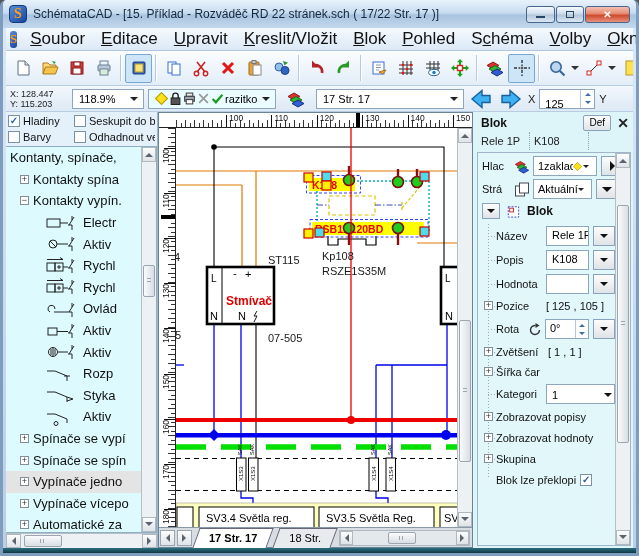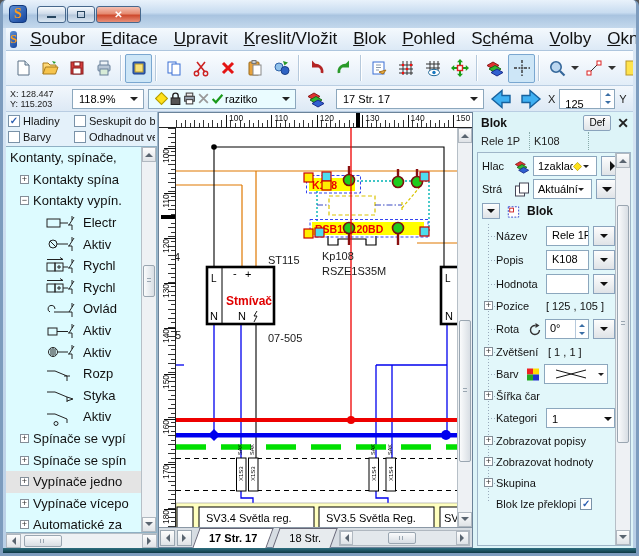--- a/index.html
+++ b/index.html
@@ -191,20 +191,21 @@
   svg text{user-select:none;}
 </style>
 </head>
 <body>
 
 <div class="win">
   <div class="win-bottom"></div>
 
   <div class="titlebar">
     <div class="applogo">S</div>
+    <div class="title-text">SchémataCAD - [15. Příklad - Rozváděč RD 22 stránek.sch  ( 17/22 Str. 17 )]</div>
     <div class="winbtns">
       <div class="wbtn min">
           <span class="mn"></span>
         </div>
       <div class="wbtn max">
           <span class="sq"></span>
         </div>
       <div class="wbtn close">✕</div>
     </div>
   </div>
@@ -423,21 +424,21 @@
 
   <div class="toolbar2">
     <div class="coords">
       <div>X: 128.447</div>
       <div>Y: 115.203</div>
     </div>
     <div class="combo" style="width:72px">
       <span class="val">118.9%</span>
       <span class="car"></span>
     </div>
-    <div class="combo cyanbg" style="width:148px">
+    <div class="combo cyanbg" style="width:128px">
       <span class="ico12">
           <svg viewBox="0 0 12 12" width="100%" height="100%" style="display:block">
             <polygon points="6,0.5 11.5,6 6,11.5 0.5,6" fill="#ffe11a" stroke="#b8a000"></polygon>
           </svg>
         </span>
       <span class="ico12">
           <svg viewBox="0 0 12 12" width="100%" height="100%" style="display:block">
             <rect x="2" y="5.5" width="8" height="6" fill="#555" stroke="#222"></rect>
             <path d="M3.5,5.5 V3.5 a2.5,2.5 0 0,1 5,0 V5.5" fill="none" stroke="#222" stroke-width="1.3"></path>
           </svg>
@@ -1016,38 +1017,20 @@
                   </span>
               </span>
               <span class="pdrop"></span>
             </div>
             <div class="prow h20">
               <span class="stub"></span>
                 <span class="plusbox">+</span>
               <span class="plabel" style="width:52px">Zvětšení</span>
               <span class="ptext">[ 1 , 1 ]</span>
             </div>
-            <div class="prow h24">
-              <span class="stub"></span>
-              <span class="plabel" style="width:30px">Barv</span>
-              <span class="ico12" style="width:14px;height:13px;margin-right:4px">
-                  <svg viewBox="0 0 13 13" width="100%" height="100%" style="display:block">
-                    <rect x="0.5" y="0.5" width="6" height="6" fill="#e22"></rect>
-                    <rect x="6.5" y="0.5" width="6" height="6" fill="#fd0"></rect>
-                    <rect x="0.5" y="6.5" width="6" height="6" fill="#2a2"></rect>
-                    <rect x="6.5" y="6.5" width="6" height="6" fill="#23c"></rect>
-                  </svg>
-                </span>
-              <span class="pfield" style="width:64px;display:flex;align-items:center;padding:0 2px">
-                <svg viewBox="0 0 34 12" width="48" height="12">
-                    <path d="M2,10 L32,2 M2,2 L32,10" stroke="#111" fill="none" stroke-width="1"></path>
-                  </svg>
-                <i style="border:3.5px solid transparent;border-top-color:#222;margin:3px 0 0 3px"></i>
-              </span>
-            </div>
             <div class="prow h20">
               <span class="stub"></span>
                 <span class="plusbox">+</span>
               <span class="plabel" style="width:60px">Šířka čar</span>
             </div>
             <div class="prow h24">
               <span class="stub"></span>
               <span class="plabel">Kategori</span>
               <span class="pfield" style="width:78px;display:flex;align-items:center">
                 <span style="flex:1">1</span>

